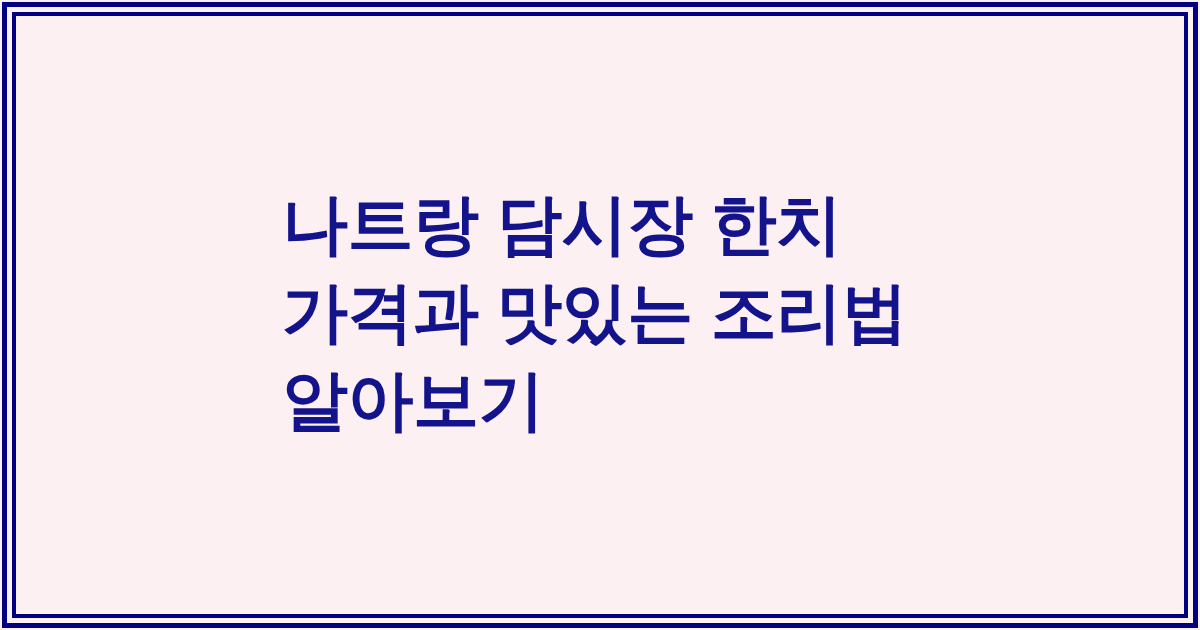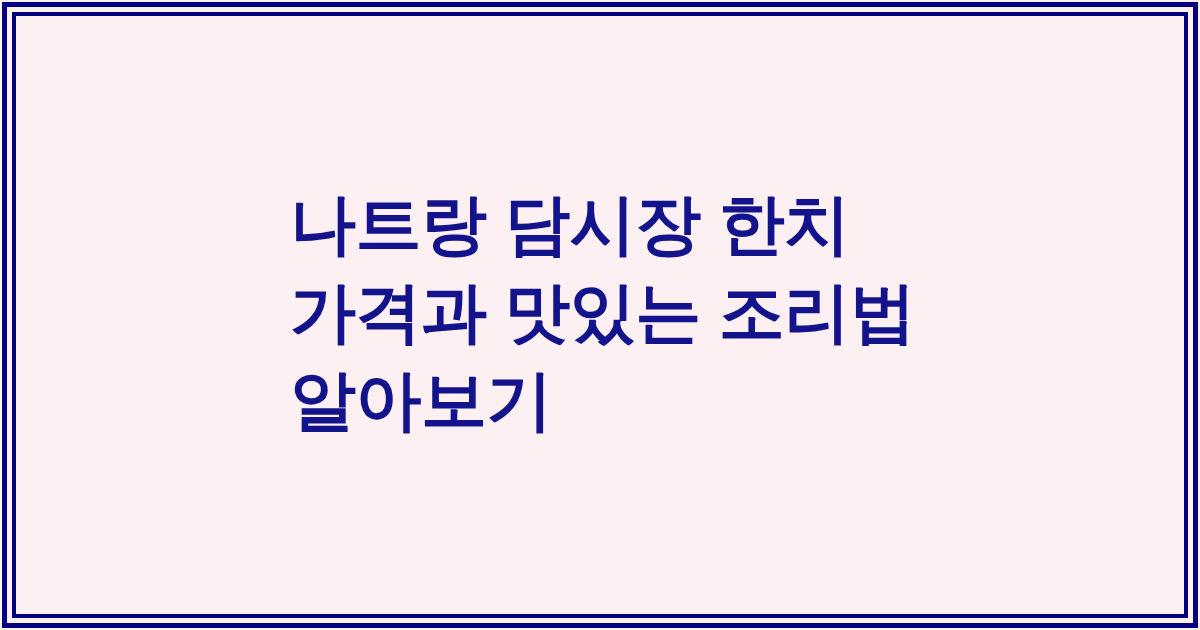--- a/index.html
+++ b/index.html
@@ -51,21 +51,21 @@
   
   .title-block {
     box-sizing: border-box;
     padding-left: 266px;
     padding-right: 40px;
     padding-bottom: 6px;
     width: 100%;
   }
 
   .page-title {
-    margin: 8px;
+    margin: 0;
     font-family: "Liberation Sans", "DejaVu Sans", sans-serif;
     font-size: 66px;
     font-weight: 700;
     line-height: 88px;
     letter-spacing: -0.5px;
     color: #13138c;
     text-align: left;
     white-space: pre-line;
     word-break: keep-all;
   }

